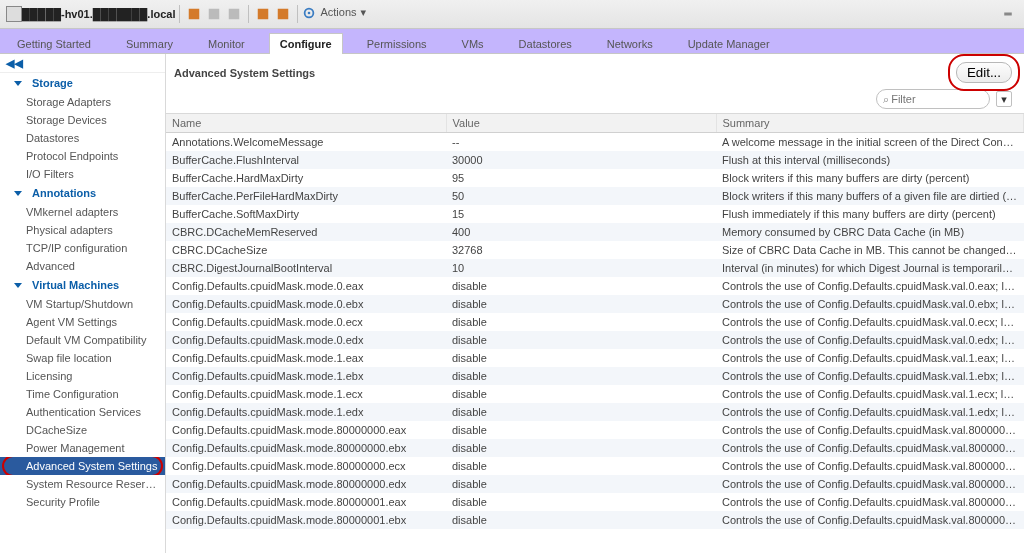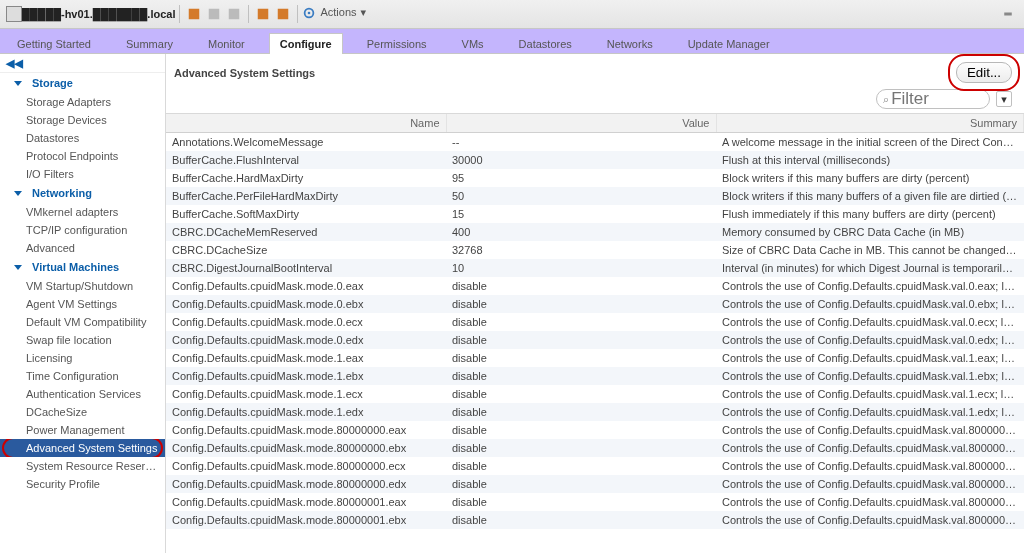--- a/index.html
+++ b/index.html
@@ -27,25 +27,25 @@
   .item.sel.circled{position:relative}
   .item.sel.circled::after{content:"";position:absolute;left:2px;right:2px;top:-2px;bottom:-2px;border:2px solid #c00;border-radius:14px;pointer-events:none}
   .main{flex:1;display:flex;flex-direction:column;overflow:hidden}
   .main-hdr{display:flex;align-items:center;justify-content:space-between;padding:8px 12px 6px 8px}
   .main-title{font-weight:bold;color:#444}
   .edit-btn{border:1px solid #b8b8b8;background:linear-gradient(#fdfdfd,#ececec);border-radius:10px;padding:2px 10px;cursor:pointer;position:relative}
   .edit-wrap{position:relative;display:inline-block}
   .edit-wrap::after{content:"";position:absolute;left:-8px;right:-8px;top:-8px;bottom:-8px;border:2px solid #c00;border-radius:16px;pointer-events:none}
   .filter-row{display:flex;justify-content:flex-end;padding:0 12px 4px 0;gap:6px;align-items:center}
   .filter-box{border:1px solid #c0c0c0;border-radius:10px;height:18px;display:flex;align-items:center;padding:0 6px;width:100px;color:#888}
-  .filter-box input{border:none;outline:none;font-size:17px;width:70px;color:#333;background:transparent}
+  .filter-box input{border:none;outline:none;font-size:11px;width:70px;color:#333;background:transparent}
   .filter-drop{width:14px;height:14px;display:flex;align-items:center;justify-content:center;border:1px solid #c0c0c0;border-radius:2px;cursor:pointer}
   .grid{flex:1;overflow:auto;border-top:1px solid #d9d9d9}
   table{border-collapse:collapse;width:100%;table-layout:fixed}
-  thead th{background:#f2f2f2;border-bottom:1px solid #d0d0d0;border-right:1px solid #e3e3e3;text-align:right;font-weight:normal;color:#666;padding:3px 6px;position:sticky;top:0}
+  thead th{background:#f2f2f2;border-bottom:1px solid #d0d0d0;border-right:1px solid #e3e3e3;text-align:left;font-weight:normal;color:#666;padding:3px 6px;position:sticky;top:0}
   tbody td{padding:3px 6px;border-bottom:0;white-space:nowrap;overflow:hidden;text-overflow:ellipsis;color:#444}
   tbody tr:nth-child(even){background:#f3f6fa}
   .col-name{width:280px}
   .col-value{width:270px}
   .col-summary{}
 </style>
 </head>
 <body>
 
 <div class="toolbar">
@@ -120,23 +120,24 @@
           <span class="tw"></span>
           <span>Storage</span>
         </div>
         <div class="item">Storage Adapters</div>
         <div class="item">Storage Devices</div>
         <div class="item">Datastores</div>
         <div class="item">Protocol Endpoints</div>
         <div class="item">I/O Filters</div>
         <div class="cat">
           <span class="tw"></span>
-          <span>Networking</span>
+          <span>Annotations</span>
         </div>
         <div class="item">VMkernel adapters</div>
+        <div class="item">Physical adapters</div>
         <div class="item">TCP/IP configuration</div>
         <div class="item">Advanced</div>
         <div class="cat">
           <span class="tw"></span>
           <span>Virtual Machines</span>
         </div>
         <div class="item">VM Startup/Shutdown</div>
         <div class="item">Agent VM Settings</div>
         <div class="item">Default VM Compatibility</div>
         <div class="item">Swap file location</div>

